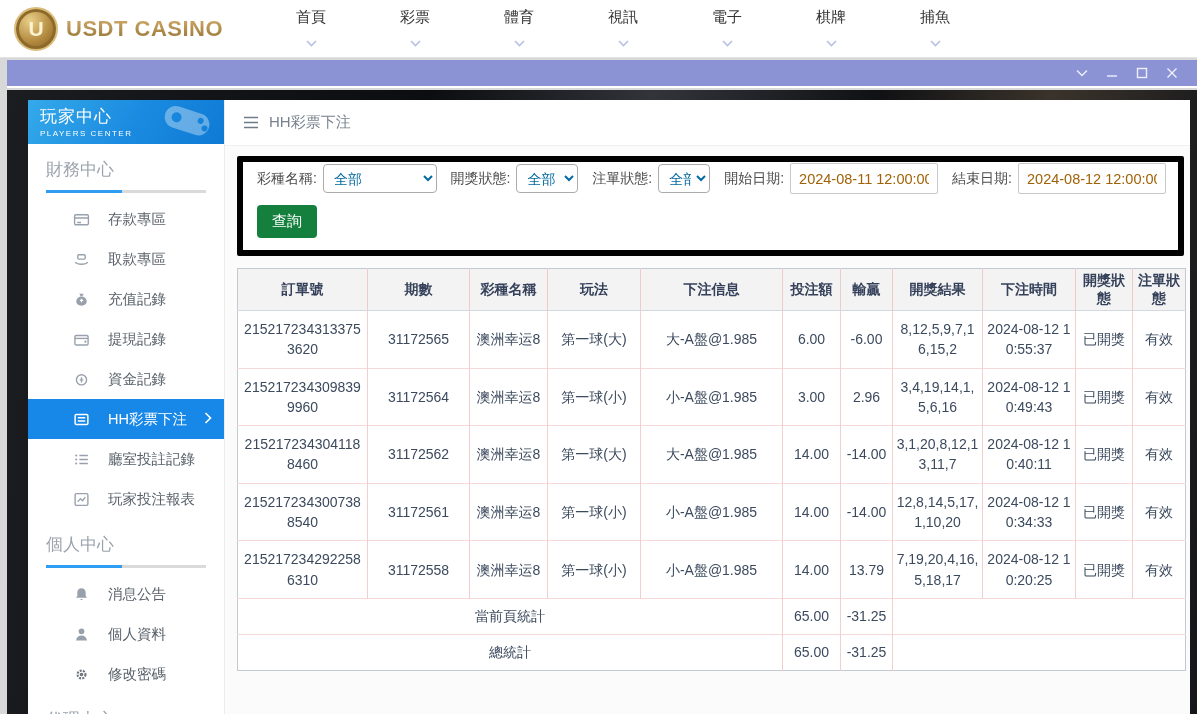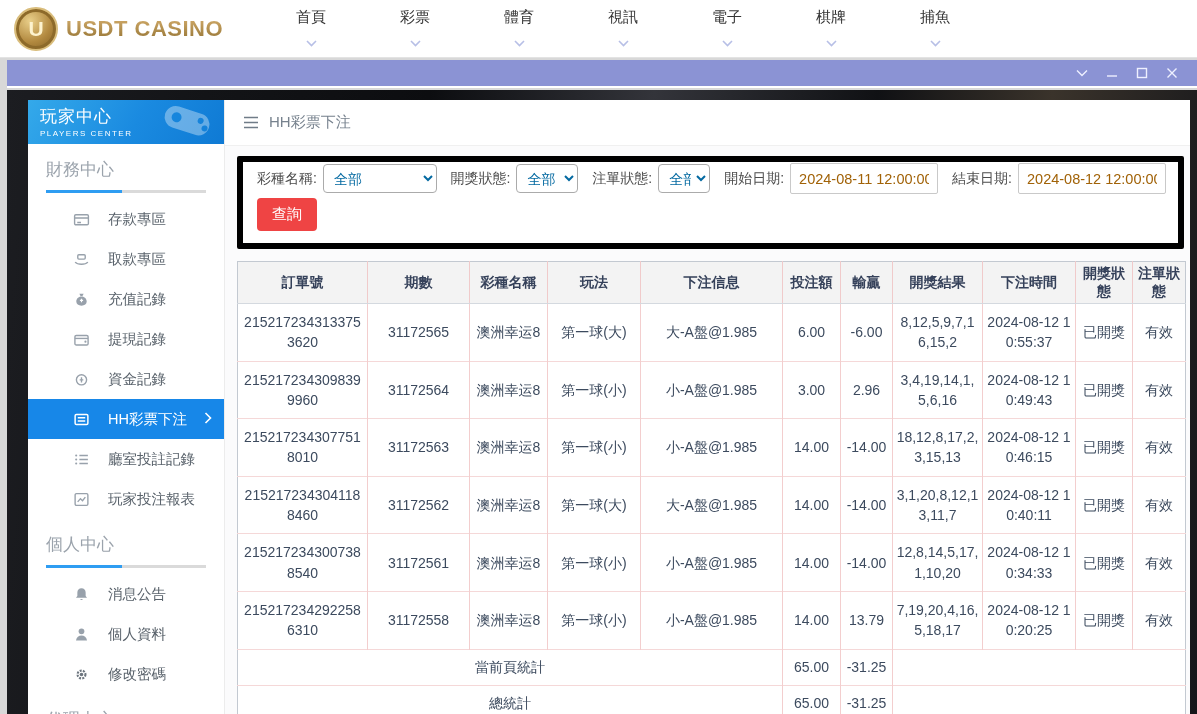--- a/index.html
+++ b/index.html
@@ -58,21 +58,21 @@
   .filter-panel { margin:10px 6px 12px 12px; background:#ffffff; border:6px solid #000000;
       border-radius:2px; padding:1px 12px 12px 14px; }
   .filter-row { display:flex; align-items:center; flex-wrap:nowrap; }
   .filter-row label { font-size:14px; color:#4c4c4c; margin:0 6px 0 14px; white-space:nowrap; }
   .filter-row label:first-child { margin-left:0; }
   .filter-row select { height:29px; border:1px solid #ababab; border-radius:4px; font-size:14px;
       color:#0369a1; padding:0 2px 0 6px; background:#fff; font-family:inherit; }
   .sel-lottery { width:118px; } .sel-draw { width:64px; } .sel-order { width:52px; }
   .filter-row input { height:31px; border:1px solid #c9c9c9; border-radius:2px; font-size:14.5px;
       color:#a16207; padding:0 8px; width:148px; font-family:inherit; }
-  .search-btn { margin-top:4px; background:#ef4444; color:#fff; border:none; border-radius:4px;
+  .search-btn { margin-top:11px; background:#15803d; color:#fff; border:none; border-radius:4px;
       font-size:15px; padding:7px 15px; cursor:pointer; font-family:inherit; }
 
   
   .bet-table { margin:0 6px 0 12px; border-collapse:collapse; width:948px; background:#fff;
       font-size:14px; color:#3c4a5e; table-layout:fixed;
       border:1px solid #c3c9d1; }
   .bet-table th { background:#f3f3f3; font-weight:bold; color:#35415a; height:42px;
       border-left:1px solid #f0caca; border-bottom:1px solid #d4d9df; padding:2px 3px; }
   .bet-table td { border-left:1px solid #f3cece; border-top:1px solid #f5d8d8;
       text-align:center; vertical-align:middle; padding:8px 3px; line-height:1.45;
@@ -365,33 +365,20 @@
             <td>第一球(小)</td>
             <td>小-A盤@1.985</td>
             <td>3.00</td>
             <td>2.96</td>
             <td>3,4,19,14,1,5,6,16</td>
             <td>2024-08-12 10:49:43</td>
             <td>已開獎</td>
             <td>有效</td>
           </tr>
           <tr>
-            <td>2152172343077518010</td>
-            <td>31172563</td>
-            <td>澳洲幸运8</td>
-            <td>第一球(小)</td>
-            <td>小-A盤@1.985</td>
-            <td>14.00</td>
-            <td>-14.00</td>
-            <td>18,12,8,17,2,3,15,13</td>
-            <td>2024-08-12 10:46:15</td>
-            <td>已開獎</td>
-            <td>有效</td>
-          </tr>
-          <tr>
             <td>2152172343041188460</td>
             <td>31172562</td>
             <td>澳洲幸运8</td>
             <td>第一球(大)</td>
             <td>大-A盤@1.985</td>
             <td>14.00</td>
             <td>-14.00</td>
             <td>3,1,20,8,12,13,11,7</td>
             <td>2024-08-12 10:40:11</td>
             <td>已開獎</td>

